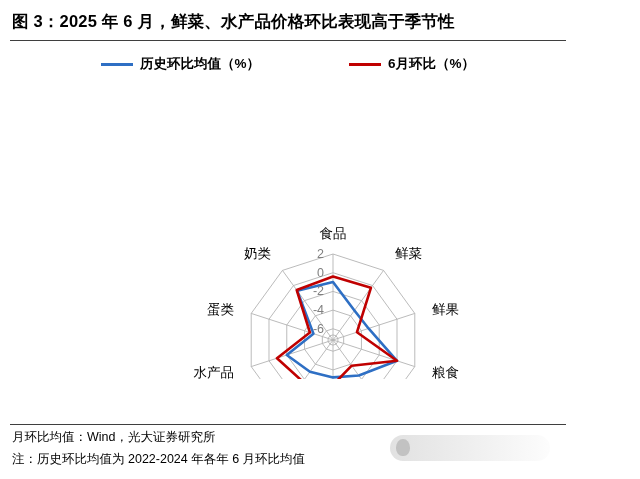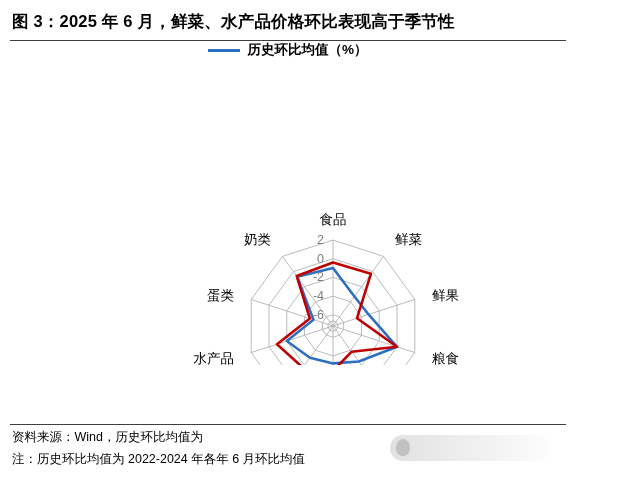--- a/index.html
+++ b/index.html
@@ -17,21 +17,21 @@
     font-size:16.5px;font-weight:bold;letter-spacing:0.2px;
     line-height:1.35;white-space:nowrap;
   }
   .rule-top{
     margin:8px 10px 0 10px;height:0;border-top:1.6px solid #3f3f3f;
   }
 
   
   .legend{
     display:flex;justify-content:center;align-items:center;
-    gap:89px;
+    gap:89px;margin-top:14px;
   }
   .legend-item{display:flex;align-items:center;gap:7px;}
   .legend-swatch{display:block;width:32px;height:0;border-top-width:3px;border-top-style:solid;}
   .legend-swatch.blue{border-color:#2e6fc4;}
   .legend-swatch.red{border-color:#c00000;}
   .legend-label{font-size:13.5px;font-weight:bold;white-space:nowrap;}
 
   
   .chart-wrap{position:relative;width:640px;height:300px;margin-top:2px;}
   #radar{position:absolute;left:0;top:-6px;}
@@ -64,20 +64,24 @@
   <div class="title-block">
     <div class="title">图 3：2025 年 6 月，鲜菜、水产品价格环比表现高于季节性</div>
   </div>
   <div class="rule-top"></div>
 
   <div class="legend">
     <div class="legend-item">
       <span class="legend-swatch blue"></span>
       <span class="legend-label">历史环比均值（%）</span>
     </div>
+    <div class="legend-item">
+      <span class="legend-swatch red"></span>
+      <span class="legend-label">6月环比（%）</span>
+    </div>
   </div>
 
   <div class="chart-wrap">
     <svg id="radar" width="640" height="310">
         <polygon points="333.00,185.00 383.55,201.42 414.79,244.42 414.79,297.58 383.55,340.58 333.00,357.00 282.45,340.58 251.21,297.58 251.21,244.42 282.45,201.42" fill="none" stroke="#b3b3b3" stroke-width="0.9"></polygon>
         <polygon points="333.00,203.70 372.56,216.55 397.01,250.20 397.01,291.80 372.56,325.45 333.00,338.30 293.44,325.45 268.99,291.80 268.99,250.20 293.44,216.55" fill="none" stroke="#b3b3b3" stroke-width="0.9"></polygon>
         <polygon points="333.00,222.39 361.57,231.67 379.23,255.98 379.23,286.02 361.57,310.33 333.00,319.61 304.43,310.33 286.77,286.02 286.77,255.98 304.43,231.67" fill="none" stroke="#b3b3b3" stroke-width="0.9"></polygon>
         <polygon points="333.00,241.09 350.58,246.80 361.45,261.76 361.45,280.24 350.58,295.20 333.00,300.91 315.42,295.20 304.55,280.24 304.55,261.76 315.42,246.80" fill="none" stroke="#b3b3b3" stroke-width="0.9"></polygon>
         <polygon points="333.00,259.78 339.59,261.92 343.67,267.53 343.67,274.47 339.59,280.08 333.00,282.22 326.41,280.08 322.33,274.47 322.33,267.53 326.41,261.92" fill="none" stroke="#b3b3b3" stroke-width="0.9"></polygon>
         <polygon points="333.00,265.86 336.02,266.84 337.89,269.41 337.89,272.59 336.02,275.16 333.00,276.14 329.98,275.16 328.11,272.59 328.11,269.41 329.98,266.84" fill="none" stroke="#b3b3b3" stroke-width="0.9"></polygon>
@@ -107,17 +111,17 @@
         <text x="271.0" y="364.5" text-anchor="end" font-size="13.5" fill="#000" font-family="&quot;Liberation Sans&quot;,&quot;DejaVu Sans&quot;,sans-serif">羊肉</text>
         <text x="234.0" y="307.5" text-anchor="end" font-size="13.5" fill="#000" font-family="&quot;Liberation Sans&quot;,&quot;DejaVu Sans&quot;,sans-serif">水产品</text>
         <text x="234.0" y="244.5" text-anchor="end" font-size="13.5" fill="#000" font-family="&quot;Liberation Sans&quot;,&quot;DejaVu Sans&quot;,sans-serif">蛋类</text>
         <text x="271.0" y="188.5" text-anchor="end" font-size="13.5" fill="#000" font-family="&quot;Liberation Sans&quot;,&quot;DejaVu Sans&quot;,sans-serif">奶类</text>
       </svg>
   </div>
 
   <div class="rule-bottom"></div>
   <div class="watermark"></div>
   <div class="footer">
-    <div>资料来源：Wind，历史环比均值为</div>
+    <div>月环比均值：Wind，光大证券研究所</div>
     <div>注：历史环比均值为 2022-2024 年各年 6 月环比均值</div>
   </div>
 
 </div>
 
 </body></html>

